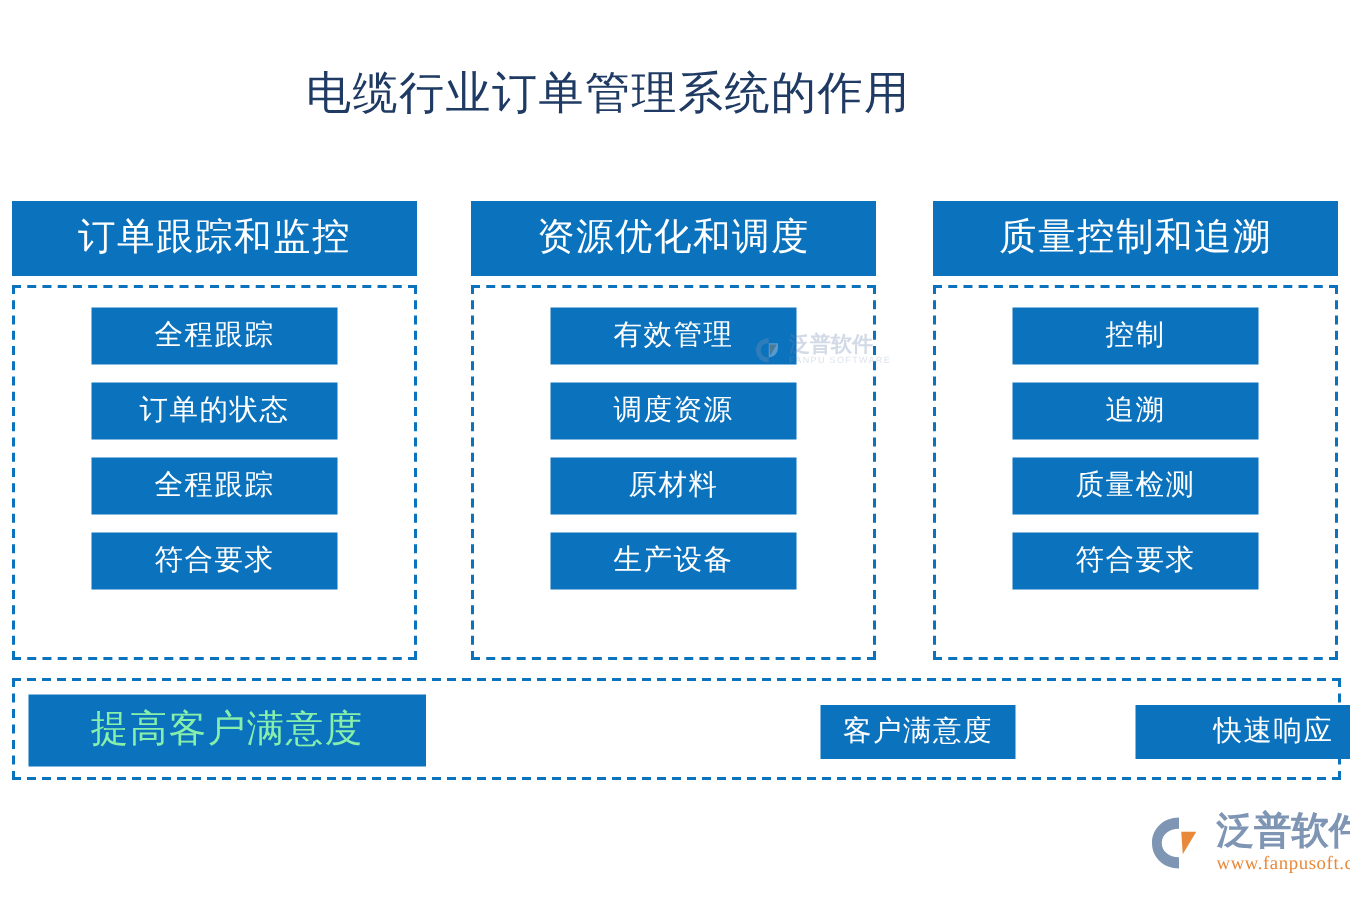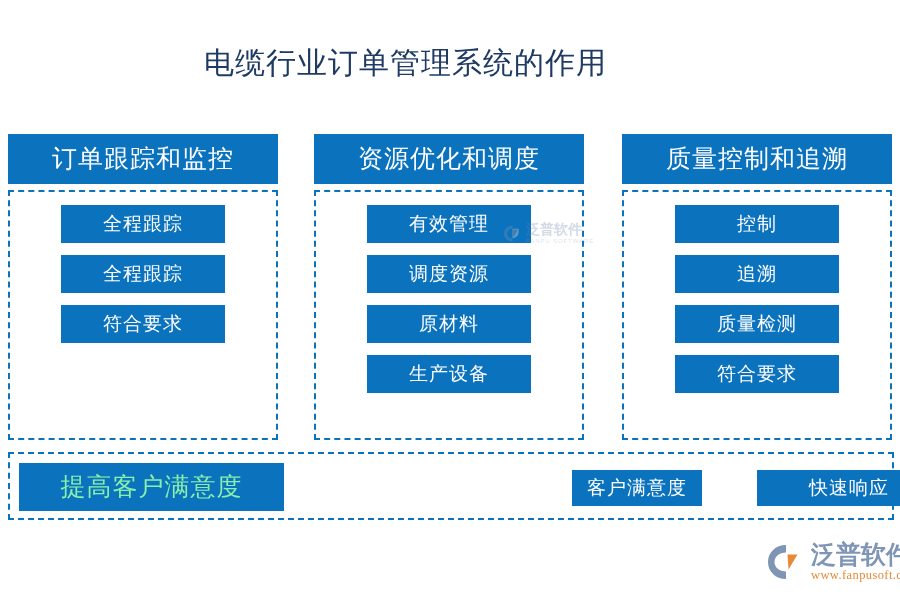--- a/index.html
+++ b/index.html
@@ -102,21 +102,21 @@
     top: 470px;
     height: 36px;
     background: #0b72bd;
     color: #ffffff;
     font-size: 19px;
     line-height: 36px;
     text-align: center;
     letter-spacing: 1px;
   }
   .bi-0 { left: 356px; width: 130px; }
-  .bi-1 { left: 572px; width: 130px; }
+  .bi-1 { left: 547px; width: 130px; }
   .bi-2 { left: 757px; width: 136px; padding-left: 24px; }
 
   
   .watermark {
     position: absolute;
     left: 503px;
     top: 222px;
     display: flex;
     align-items: center;
     opacity: 0.30;
@@ -179,20 +179,21 @@
 <body>
 
 <div class="page">
 
   <div class="page-title">电缆行业订单管理系统的作用</div>
 
   <div class="col col-1">
     <div class="col-header">订单跟踪和监控</div>
     <div class="col-body">
       <div class="item-box">全程跟踪</div>
+      <div class="item-box">订单的状态</div>
       <div class="item-box">全程跟踪</div>
       <div class="item-box">符合要求</div>
     </div>
   </div>
 
   <div class="col col-3">
     <div class="col-header">质量控制和追溯</div>
     <div class="col-body">
       <div class="item-box">控制</div>
       <div class="item-box">追溯</div>

